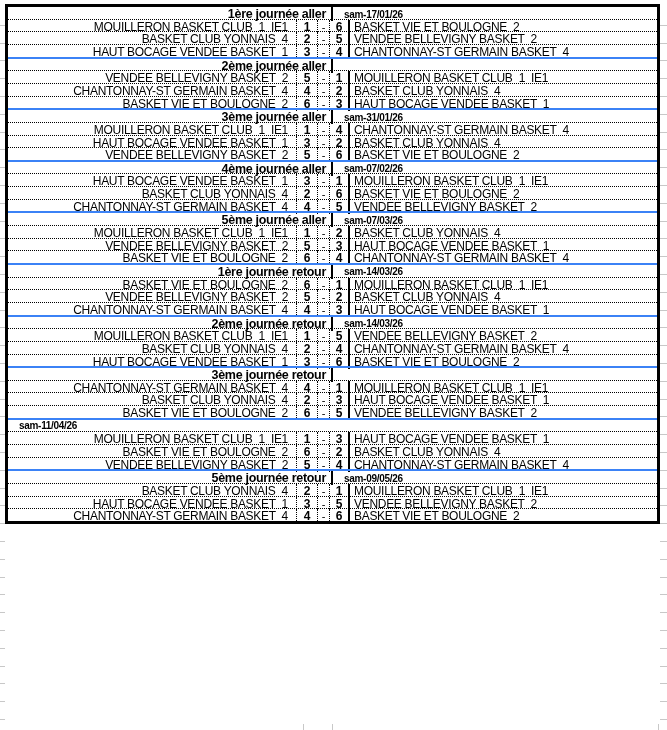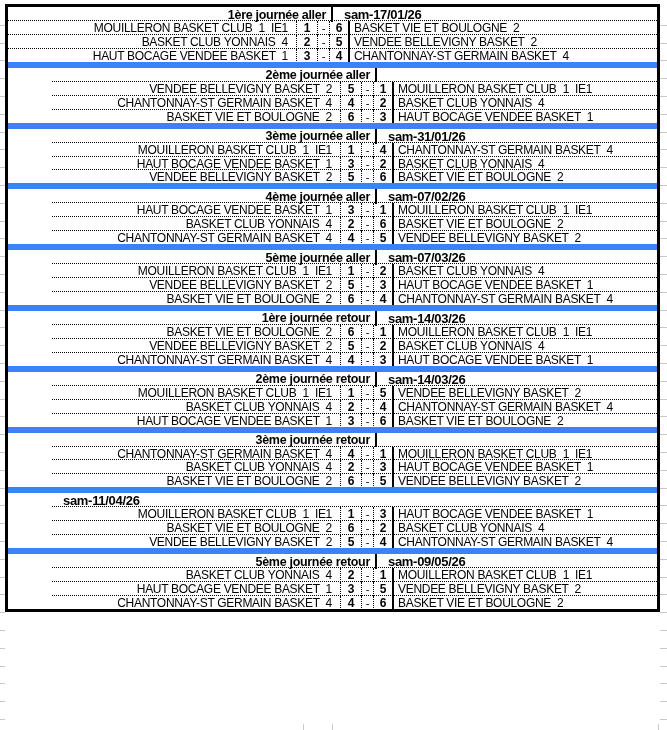--- a/index.html
+++ b/index.html
@@ -19,41 +19,41 @@
   }
   .stub-left{left:0;width:5px;}
   .stub-right{left:660px;width:7px;}
   .stub-v{position:absolute;top:724px;height:6px;width:1px;background:#c8c8c8;}
   .stub-v1{left:303px;}
   .stub-v2{left:332px;}
   .stub-v3{left:658px;}
 
   .table{
     position:absolute;left:5px;top:4px;
-    width:655px;height:608px;
+    width:655px;height:520px;
     box-sizing:border-box;
     border:3px solid #000;
     background:#fff;
     display:flex;flex-direction:column;
   }
   .block{flex:1;display:flex;flex-direction:column;box-sizing:border-box;min-height:0;}
-  .block + .block{border-top:6px solid #3b82f6;padding-left:44px;}
+  .block + .block{border-top:2px solid #3b82f6;}
   .row{flex:1;min-height:0;box-sizing:border-box;border-bottom:1px dotted #000;}
   .block .row:last-child{border-bottom:none;}
 
   
   .row.header{display:grid;grid-template-columns:325px 1fr;align-items:center;}
   .hl{
     box-sizing:border-box;height:100%;display:flex;align-items:center;justify-content:flex-end;
     border-right:2px solid #000;padding-right:5px;
     font-weight:700;font-size:12.5px;letter-spacing:-0.3px;white-space:pre;
   }
   .hr{
     box-sizing:border-box;height:100%;display:flex;align-items:center;
-    padding-left:11px;font-weight:700;font-size:13px;letter-spacing:-0.3px;white-space:pre;
+    padding-left:11px;font-weight:700;font-size:10px;letter-spacing:-0.3px;white-space:pre;
   }
 
   
   .row.match{display:grid;grid-template-columns:289px 21px 12px 20px 1fr;align-items:stretch;}
   .cell{box-sizing:border-box;display:flex;align-items:center;font-size:12px;letter-spacing:-0.3px;white-space:pre;min-width:0;}
   .c1{justify-content:flex-end;padding-right:8px;border-right:1px dotted #000;}
   .c2{justify-content:center;font-weight:700;border-right:1px dotted #000;}
   .c3{justify-content:center;border-right:1px dotted #000;font-size:11px;}
   .c4{justify-content:center;font-weight:700;border-right:2px solid #000;}
   .c5{justify-content:flex-start;padding-left:4px;overflow:hidden;}

